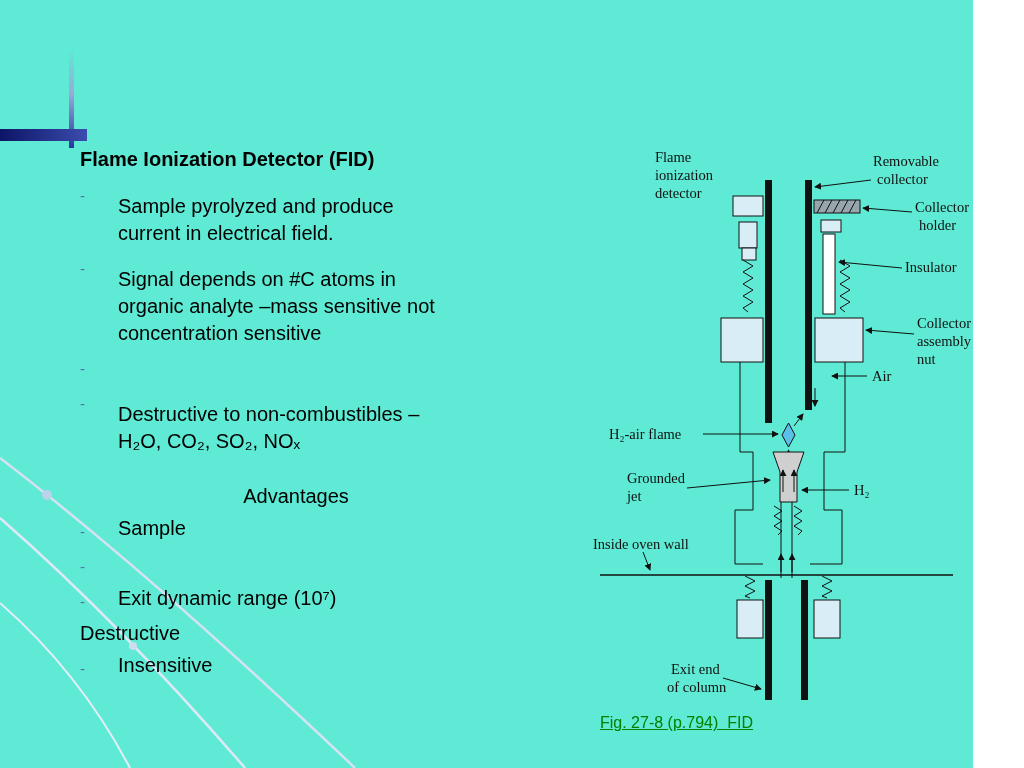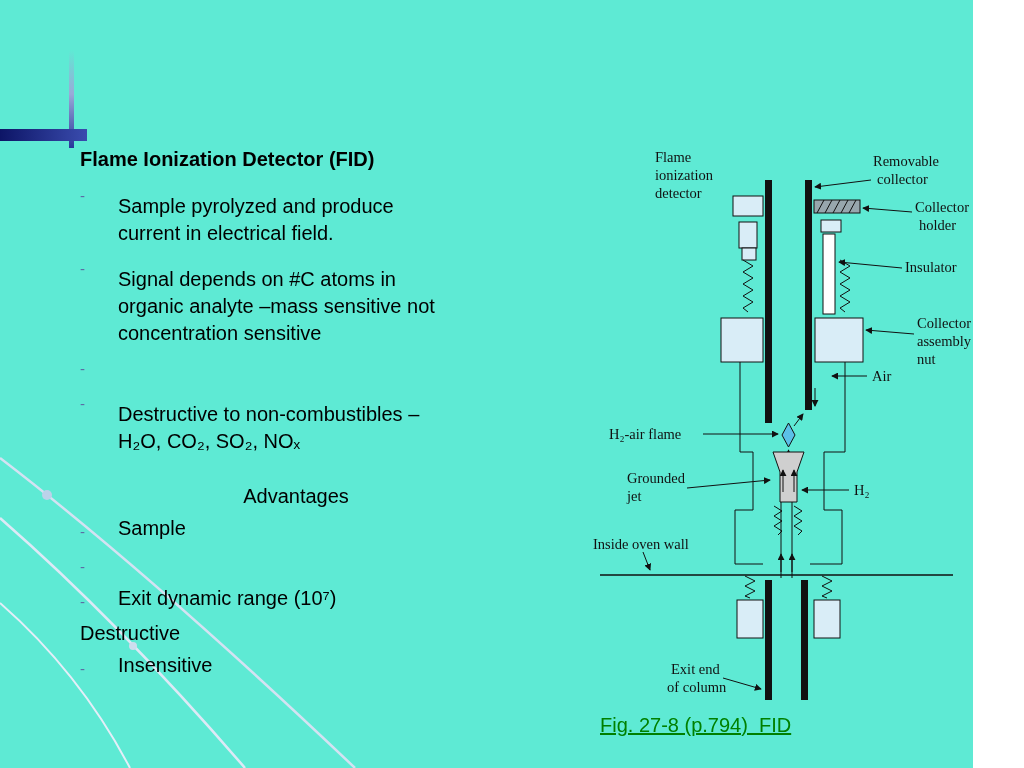--- a/index.html
+++ b/index.html
@@ -15,21 +15,21 @@
   .content{position:absolute;left:80px;top:146px;width:432px;font-size:20px;line-height:27px;}
   .title{font-weight:bold;margin-bottom:6px;}
   .row{display:flex;margin-bottom:5px;}
   .dash{flex:0 0 38px;font-size:15px;color:#5b6da5;padding-top:3px;}
   .btext{white-space:pre-line;margin-top:14px;}
   .plain{margin-bottom:5px;}
   .gap-top{margin-top:28px;text-align:center;}
   
   .diagram{position:absolute;left:585px;top:140px;}
   .dlabel{font-family:"Liberation Serif","DejaVu Serif",serif;font-size:14.5px;fill:#111;}
-  .caption{position:absolute;left:600px;top:714px;font-size:20px;color:#008000;
+  .caption{position:absolute;left:600px;top:714px;font-size:16px;color:#008000;
            text-decoration:underline;white-space:pre;}
 </style>
 </head>
 <body>
 
 <div class="slide">
 
   <div class="vline"></div>
   <div class="hbar"></div>
 

